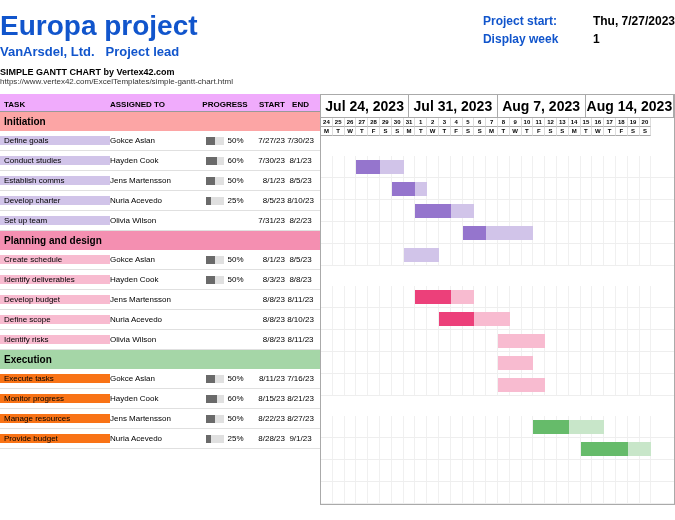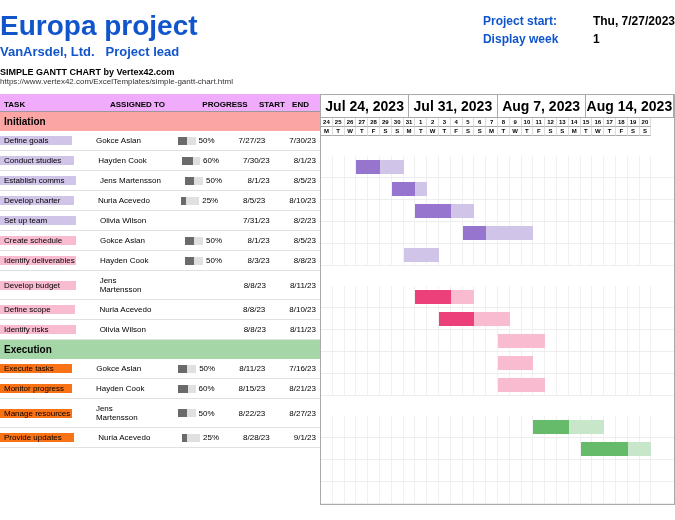--- a/index.html
+++ b/index.html
@@ -21,21 +21,21 @@
   .col-head div { font-size: 8px; font-weight: bold; }
   .c-task { width: 110px; padding-left: 4px; }
   .c-assign { width: 90px; }
   .c-prog { width: 50px; text-align: center; }
   .c-start { width: 35px; text-align: right; }
   .c-end { width: 35px; text-align: center; padding-right: 4px; }
   .section { font-weight: bold; padding: 4px 4px; font-size: 10px; }
   .sec-init { background: #fca5a5; }
   .sec-plan { background: #f48fb1; }
   .sec-exec { background: #a5d6a7; }
-  .task-row { display: flex; align-items: center; padding: 5px 0; border-bottom: 1px solid #e0e0e0; font-size: 8px; gap: 24px; }
+  .task-row { display: flex; align-items: center; padding: 5px 0; border-bottom: 1px solid #e0e0e0; font-size: 8px; }
   .task-row .c-task { padding-left: 4px; }
   .tr-init .c-task { background: #d1c4e9; }
   .tr-plan .c-task { background: #f8bbd0; }
   .tr-exec .c-task { background: #f97316; }
   .prog-cell { display: flex; align-items: center; gap: 3px; justify-content: center; }
   .prog-bar { width: 18px; height: 8px; background: #e0e0e0; position: relative; }
   .prog-fill { height: 100%; background: #6a6a6a; }
   .gantt { flex: 1; overflow: hidden; border: 1px solid #aaa; }
   .g-head1 { display: flex; }
   .g-head1 div { flex: 1; text-align: center; font-size: 14px; font-weight: bold; padding: 3px 0; border-right: 1px solid #aaa; border-bottom: 1px solid #aaa; }
@@ -146,20 +146,21 @@
       <div class="c-start">8/5/23</div>
       <div class="c-end">8/10/23</div>
           </div>
           <div class="task-row tr-init">
       <div class="c-task">Set up team</div>
       <div class="c-assign">Olivia Wilson</div>
       <div class="c-prog"></div>
       <div class="c-start">7/31/23</div>
       <div class="c-end">8/2/23</div>
           </div>
+          <div class="section sec-plan">Planning and design</div>
           <div class="task-row tr-plan">
       <div class="c-task">Create schedule</div>
       <div class="c-assign">Gokce Aslan</div>
       <div class="c-prog">
               <div class="prog-cell">
                 <div class="prog-bar">
                   <div class="prog-fill" style="width:50%"></div>
                 </div>
                 <span>50%</span>
               </div>
@@ -239,21 +240,21 @@
                 <div class="prog-bar">
                   <div class="prog-fill" style="width:50%"></div>
                 </div>
                 <span>50%</span>
               </div>
             </div>
       <div class="c-start">8/22/23</div>
       <div class="c-end">8/27/23</div>
           </div>
           <div class="task-row tr-exec">
-      <div class="c-task">Provide updates</div>
+      <div class="c-task">Provide budget</div>
       <div class="c-assign">Nuria Acevedo</div>
       <div class="c-prog">
               <div class="prog-cell">
                 <div class="prog-bar">
                   <div class="prog-fill" style="width:25%"></div>
                 </div>
                 <span>25%</span>
               </div>
             </div>
       <div class="c-start">8/28/23</div>

